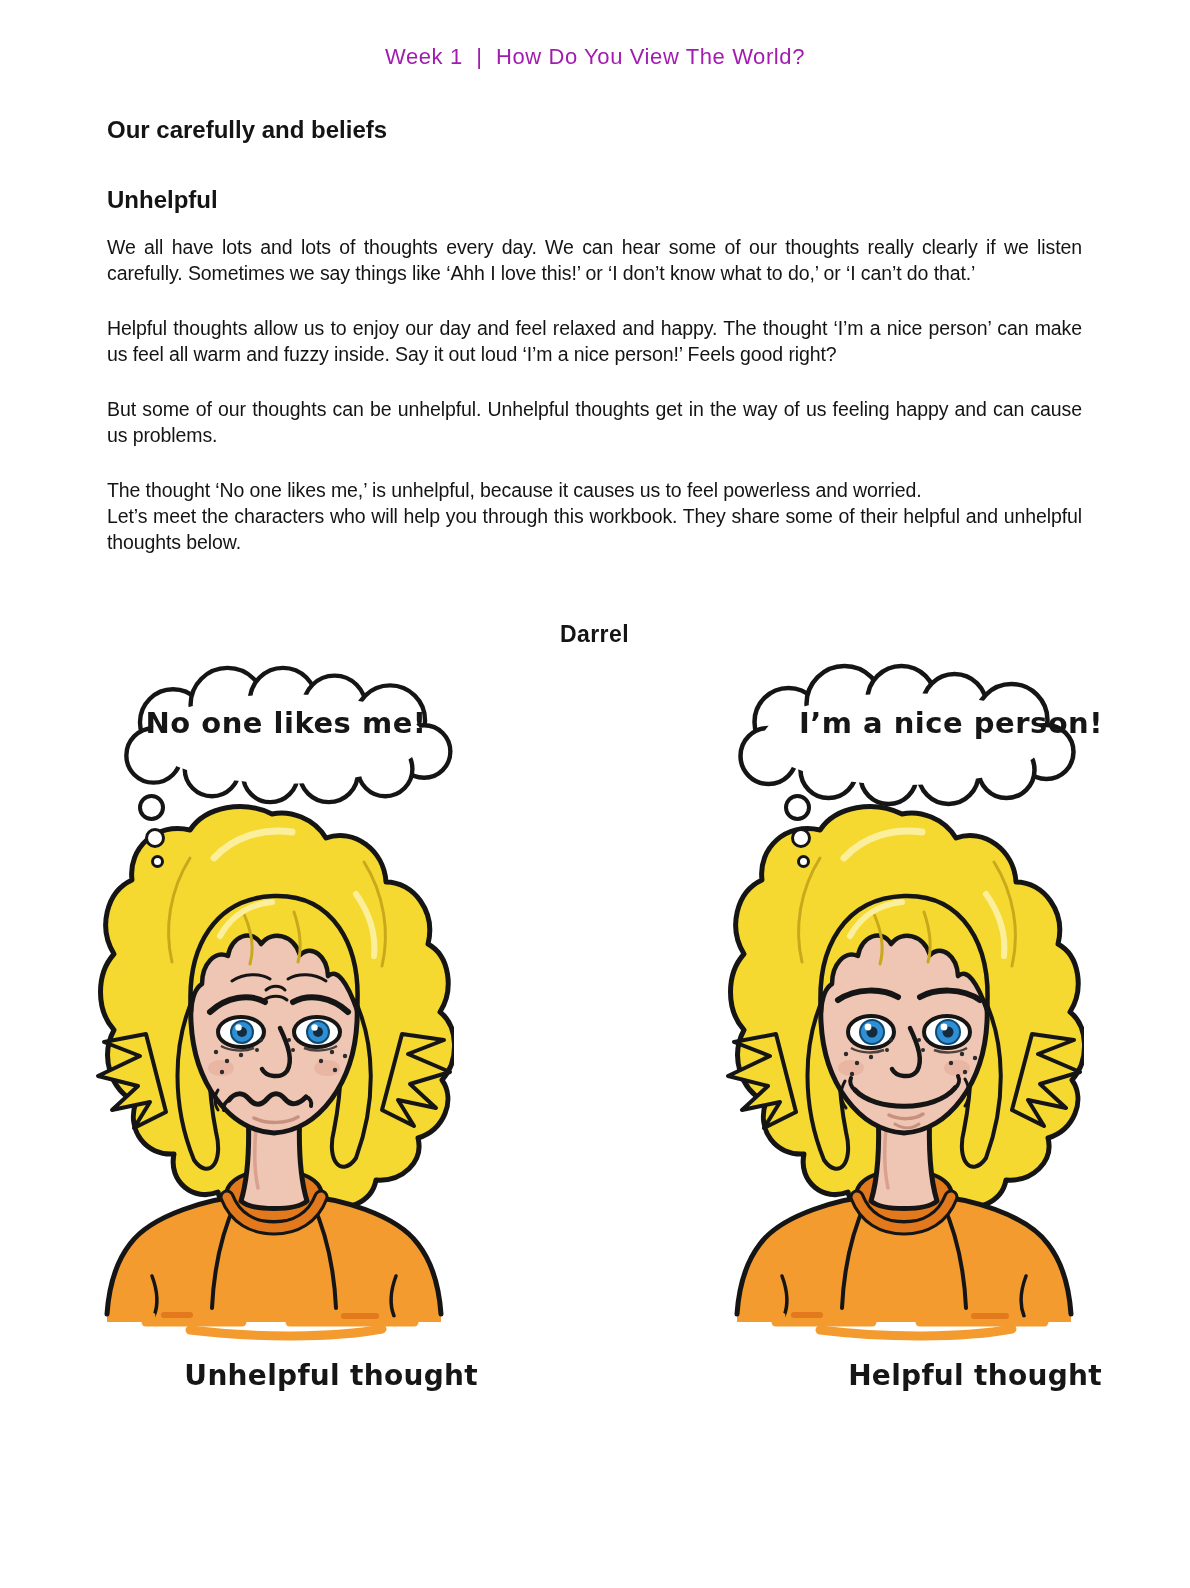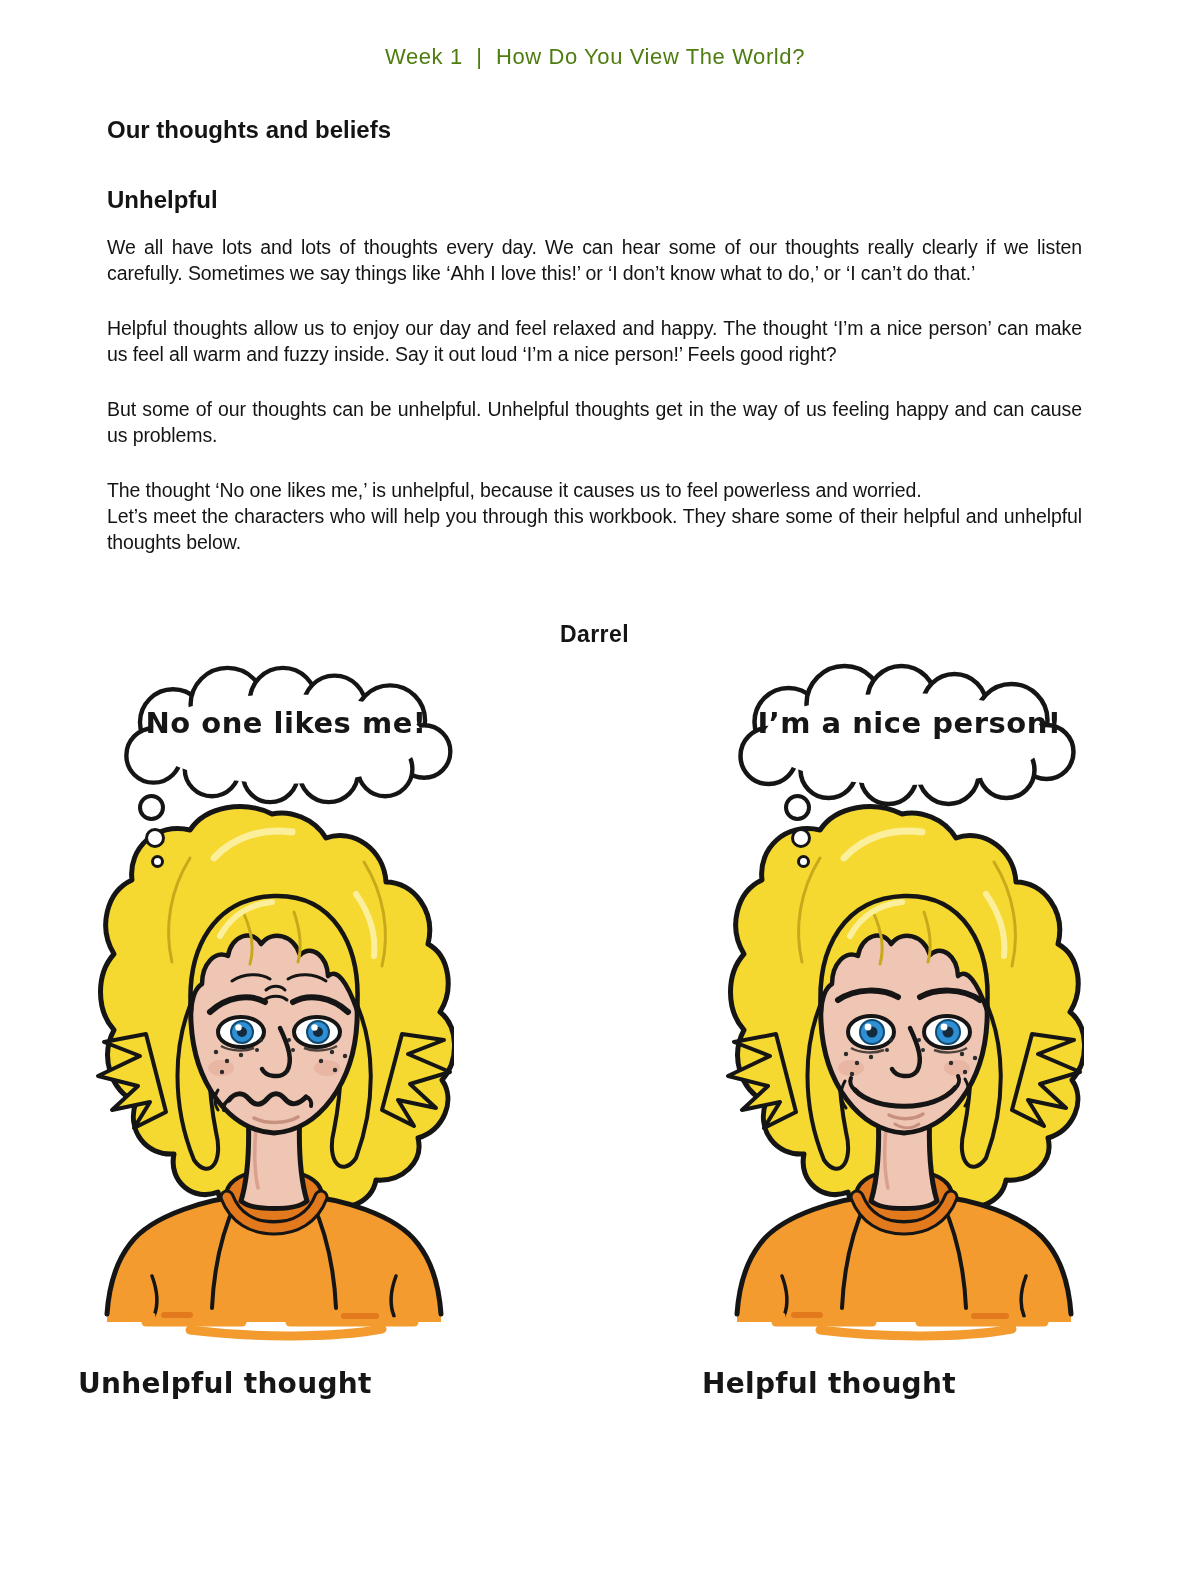--- a/index.html
+++ b/index.html
@@ -3,21 +3,21 @@
 <meta charset="utf-8">
 <style>
   html,body{margin:0;padding:0;background:#fff;}
   .page{
     position:relative;width:1190px;height:1588px;margin:0 auto;background:#fff;
     font-family:"Liberation Sans",sans-serif;color:#141414;overflow:hidden;
   }
   .content{padding:0 108px 0 107px;}
   .page-header{
     margin-top:44px;text-align:center;font-size:22px;letter-spacing:.6px;
-    color:#4d7c0f;font-weight:400;white-space:pre;
+    color:#a21caf;font-weight:400;white-space:pre;
   }
   .title{margin:54px 0 0;font-size:31px;font-weight:700;letter-spacing:.3px;}
   .section-heading{margin:46px 0 0;font-size:24px;font-weight:700;}
   .subsection-heading{margin:42px 0 0;font-size:24px;font-weight:700;}
   .body-text{margin-top:20px;}
   .body-text p{
     margin:0 0 29px;font-size:19.5px;line-height:26px;text-align:justify;
     letter-spacing:-0.1px;
   }
   .body-text p.tight-bottom{margin-bottom:0;}
@@ -31,44 +31,44 @@
   .bubble-wrap{position:relative;height:150px;}
   .bubble-wrap svg{overflow:visible;display:block;}
   .bubble-text{
     position:absolute;top:46px;left:0;width:100%;text-align:center;
     font-family:"DejaVu Sans",sans-serif;font-weight:700;font-size:29px;
     letter-spacing:.5px;color:#161616;
   }
   .fig-left .bubble-wrap svg{margin-left:25px;}
   .fig-left .bubble-text{left:28px;width:360px;}
   .fig-right .bubble-wrap svg{margin-left:12px;}
-  .fig-right .bubble-text{left:20px;width:375px;}
+  .fig-right .bubble-text{left:26px;width:375px;text-align:right;}
   .thought-trail{display:flex;flex-direction:column;margin-top:-16px;position:relative;z-index:2;}
   .fig-left .thought-trail{margin-left:60px;}
   .fig-right .thought-trail{margin-left:82px;}
   .dot{background:#fff;border-radius:50%;box-sizing:border-box;}
   .dot1{width:27px;height:27px;border:4px solid #151515;}
   .dot2{width:20px;height:20px;border:3.5px solid #151515;margin-top:7px;margin-left:7px;}
   .dot3{width:13px;height:13px;border:3px solid #151515;margin-top:7px;margin-left:13px;}
   .bust{margin-top:-70px;position:relative;z-index:1;}
   .fig-left .bust{margin-left:16px;}
   .fig-right .bust{margin-left:22px;}
   .figure-caption{
-    margin-top:24px;text-align:left;font-family:"DejaVu Sans",sans-serif;
+    margin-top:16px;text-align:right;font-family:"DejaVu Sans",sans-serif;
     font-weight:700;font-size:28px;letter-spacing:.3px;color:#161616;
   }
 </style>
 </head>
 <body>
 
 <div class="page">
   <div class="page-header">Week 1  |  How Do You View The World?</div>
 
   <div class="content">
-    <h2 class="section-heading">Our thoughts and beliefs</h2>
+    <h2 class="section-heading">Our carefully and beliefs</h2>
     <h3 class="subsection-heading">Unhelpful</h3>
 
     <div class="body-text">
       <p>We all have lots and lots of thoughts every day. We can hear some of our thoughts really clearly if we listen carefully. Sometimes we say things like ‘Ahh I love this!’ or ‘I don’t know what to do,’ or ‘I can’t do that.’</p>
       <p>Helpful thoughts allow us to enjoy our day and feel relaxed and happy. The thought ‘I’m a nice person’ can make us feel all warm and fuzzy inside. Say it out loud ‘I’m a nice person!’ Feels good right?</p>
       <p>But some of our thoughts can be unhelpful. Unhelpful thoughts get in the way of us feeling happy and can cause us problems.</p>
       <p class="tight-bottom">The thought ‘No one likes me,’ is unhelpful, because it causes us to feel powerless and worried.</p>
       <p class="tight-top">Let’s meet the characters who will help you through this workbook. They share some of their helpful and unhelpful thoughts below.</p>
     </div>
 

